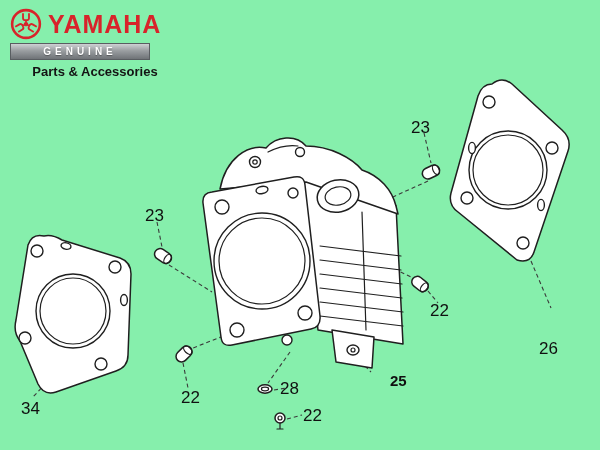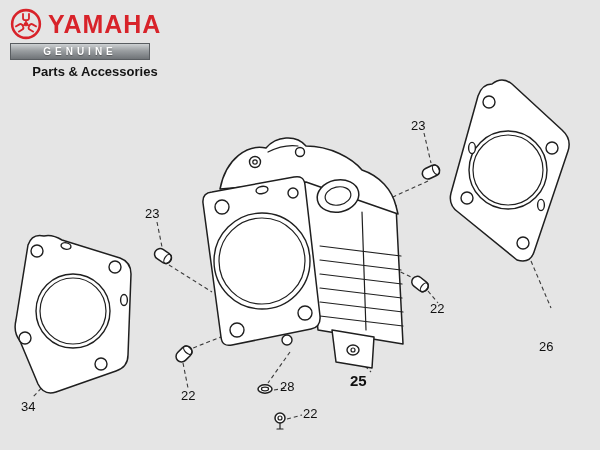--- a/index.html
+++ b/index.html
@@ -1,35 +1,35 @@
 <!DOCTYPE html>
 <html><head>
 <meta charset="utf-8">
 <style>
   * { margin:0; padding:0; box-sizing:border-box; }
   html,body { width:600px; height:450px; background:#fff; overflow:hidden;
               font-family:"Liberation Sans", sans-serif; }
-  .page { position:relative; width:600px; height:450px; background:#e5e5e5; }
+  .page { position:relative; width:600px; height:450px; background:#86efac; }
 
   .diagram-svg { position:absolute; left:0; top:0; width:600px; height:450px; }
 
   
   .brand { position:absolute; left:10px; top:8px; width:170px; z-index:2; }
   .brand-row { display:flex; align-items:center; gap:6px; }
   .fork-mark { width:32px; height:32px; flex:0 0 auto; }
   .brand-name { font-size:25px; font-weight:bold; color:#d8232a; letter-spacing:1px; }
   .genuine-banner { margin-top:3px; width:140px; height:17px;
     background:linear-gradient(180deg,#ced1d3 0%,#9a9ea1 45%,#6f7377 100%);
     border:1px solid #595d61; border-radius:0;
     color:#fff; font-size:10px; font-weight:bold; letter-spacing:4px;
     text-align:center; line-height:15px; text-shadow:0 1px 1px rgba(0,0,0,.35); }
   .tagline { margin-top:4px; font-size:13px; font-weight:bold; color:#141414;text-align:center; }
 
   
-  .part-label { position:absolute; font-size:13px; color:#101010; z-index:3; }
+  .part-label { position:absolute; font-size:17px; color:#101010; z-index:3; }
   .part-label.emphasis { font-size:15px; font-weight:bold; }
 
   
   .ln   { fill:#fff; stroke:#1f1f1f; stroke-width:1.5; stroke-linejoin:round; }
   .lnf  { fill:none; stroke:#1f1f1f; stroke-width:1.2; stroke-linecap:round; }
   .hole { fill:#fff; stroke:#1f1f1f; stroke-width:1.4; }
   .dash { fill:none; stroke:#3a3a3a; stroke-width:1.1; stroke-dasharray:4 3; }
 </style>
 </head>
 <body>
@@ -166,18 +166,18 @@
     </g>
   </svg>
 
   <div>
       <div class="part-label" style="left: 411px; top: 118px;">23</div>
       <div class="part-label" style="left: 145px; top: 206px;">23</div>
       <div class="part-label" style="left: 430px; top: 301px;">22</div>
       <div class="part-label" style="left: 181px; top: 388px;">22</div>
       <div class="part-label" style="left: 539px; top: 311px; margin-top: 28px;">26</div>
       <div class="part-label" style="left: 21px; top: 399px;">34</div>
-      <div class="part-label emphasis" style="left: 350px; top: 372px;">25</div>
+      <div class="part-label emphasis" style="left: 390px; top: 372px;">25</div>
       <div class="part-label" style="left: 280px; top: 379px;">28</div>
       <div class="part-label" style="left: 303px; top: 406px;">22</div>
     </div>
 
 </div>
 
 </body></html>

